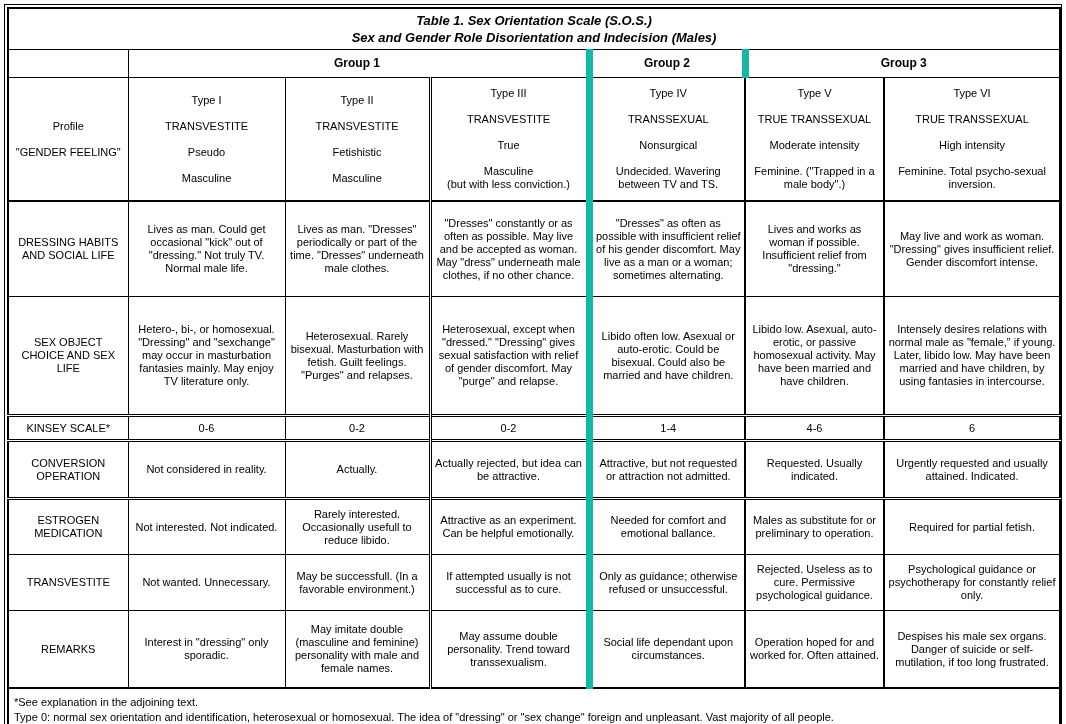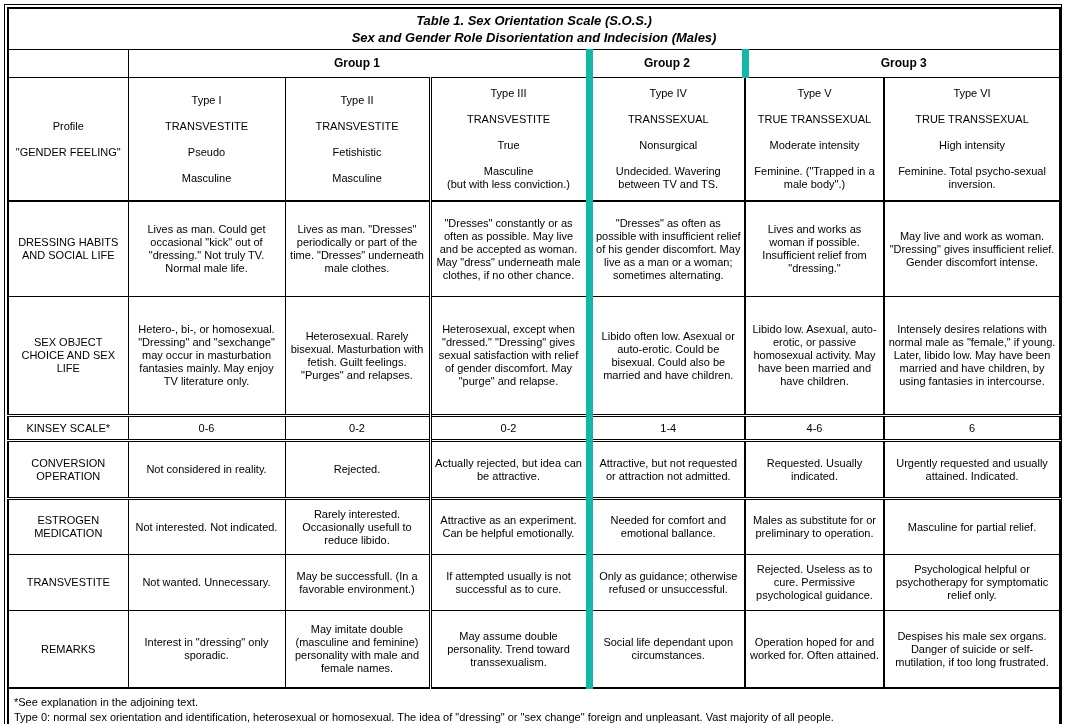--- a/index.html
+++ b/index.html
@@ -174,45 +174,45 @@
       <td class="c2">0-2</td>
       <td class="c3">0-2</td>
       <td class="c4">1-4</td>
       <td class="c5">4-6</td>
       <td class="c6">6</td>
     </tr>
 
     <tr class="h-conv r-conv">
       <td class="c0">CONVERSION OPERATION</td>
       <td class="c1">Not considered in reality.</td>
-      <td class="c2">Rejected.</td>
+      <td class="c2">Actually.</td>
       <td class="c3">Actually rejected, but idea can be attractive.</td>
       <td class="c4">Attractive, but not requested or attraction not admitted.</td>
       <td class="c5">Requested. Usually indicated.</td>
       <td class="c6">Urgently requested and usually attained. Indicated.</td>
     </tr>
 
     <tr class="h-estro r-estro">
       <td class="c0">ESTROGEN MEDICATION</td>
       <td class="c1">Not interested. Not indicated.</td>
       <td class="c2">Rarely interested. Occasionally usefull to reduce libido.</td>
       <td class="c3">Attractive as an experiment. Can be helpful emotionally.</td>
       <td class="c4">Needed for comfort and emotional ballance.</td>
       <td class="c5">Males as substitute for or preliminary to operation.</td>
-      <td class="c6">Masculine for partial relief.</td>
+      <td class="c6">Required for partial fetish.</td>
     </tr>
 
     <tr class="h-psych">
       <td class="c0">TRANSVESTITE</td>
       <td class="c1">Not wanted. Unnecessary.</td>
       <td class="c2">May be successfull. (In a favorable environment.)</td>
       <td class="c3">If attempted usually is not successful as to cure.</td>
       <td class="c4">Only as guidance; otherwise refused or unsuccessful.</td>
       <td class="c5">Rejected. Useless as to cure. Permissive psychological guidance.</td>
-      <td class="c6">Psychological helpful or psychotherapy for symptomatic relief only.</td>
+      <td class="c6">Psychological guidance or psychotherapy for constantly relief only.</td>
     </tr>
 
     <tr class="h-remarks">
       <td class="c0">REMARKS</td>
       <td class="c1">Interest in "dressing" only sporadic.</td>
       <td class="c2">May imitate double (masculine and feminine) personality with male and female names.</td>
       <td class="c3">May assume double personality. Trend toward transsexualism.</td>
       <td class="c4">Social life dependant upon circumstances.</td>
       <td class="c5">Operation hoped for and worked for. Often attained.</td>
       <td class="c6">Despises his male sex organs. Danger of suicide or self-mutilation, if too long frustrated.</td>

